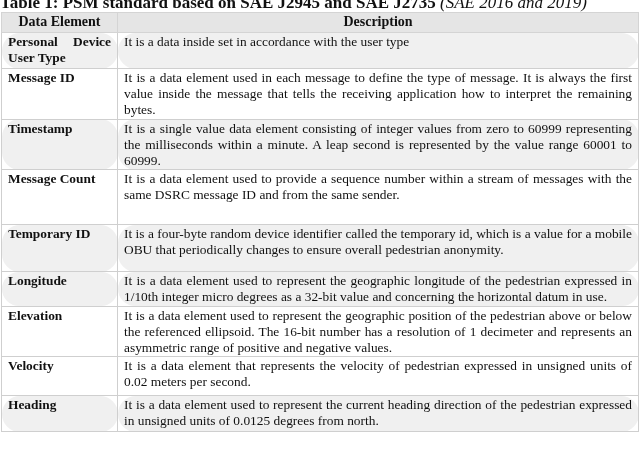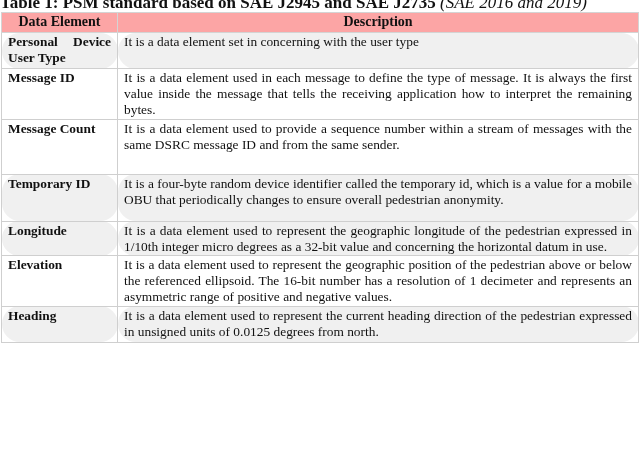--- a/index.html
+++ b/index.html
@@ -14,21 +14,21 @@
     }
     .caption .bold { font-weight: bold; }
     .caption .ital { font-style: italic; }
     table {
       position: absolute; left: 1px; top: 12px; width: 638px;
       border-collapse: collapse; table-layout: fixed;
       font-size: 13.4px; line-height: 16.2px;
     }
     col.c1 { width: 116px; }
     th {
-      background: #fca5a5; font-weight: bold; text-align: center;
+      background: #e5e5e5; font-weight: bold; text-align: center;
       height: 19px; padding: 0 4px; border: 1px solid #d4d4d4;
       font-size: 14px;
     }
     td {
       vertical-align: top; padding: 1px 6px 0 6px; border: 1px solid #cfcfcf;
       overflow: hidden;
     }
     td.el { font-weight: bold; text-align: justify; text-align-last: left; }
     td.desc { text-align: justify; }
     tr.shade td { background: #f0f0f0; border-radius: 18px; }
@@ -49,40 +49,48 @@
     </colgroup>
   <thead>
     <tr>
       <th>Data Element</th>
       <th>Description</th>
     </tr>
   </thead>
   <tbody>
     <tr class="shade" style="height:36px">
       <td class="el">Personal Device User Type</td>
-      <td class="desc">It is a data element set in concerning with the user type</td>
+      <td class="desc">It is a data inside set in accordance with the user type</td>
     </tr>
     <tr class="plain" style="height:46px">
       <td class="el">Message ID</td>
       <td class="desc">It is a data element used in each message to define the type of message. It is always the first value inside the message that tells the receiving application how to interpret the remaining bytes.</td>
+    </tr>
+    <tr class="shade" style="height:49px">
+      <td class="el">Timestamp</td>
+      <td class="desc">It is a single value data element consisting of integer values from zero to 60999 representing the milliseconds within a minute. A leap second is represented by the value range 60001 to 60999.</td>
     </tr>
     <tr class="plain" style="height:55px">
       <td class="el">Message Count</td>
       <td class="desc">It is a data element used to provide a sequence number within a stream of messages with the same DSRC message ID and from the same sender.</td>
     </tr>
     <tr class="shade" style="height:47px">
       <td class="el">Temporary ID</td>
       <td class="desc">It is a four-byte random device identifier called the temporary id, which is a value for a mobile OBU that periodically changes to ensure overall pedestrian anonymity.</td>
     </tr>
     <tr class="shade" style="height:33px">
       <td class="el">Longitude</td>
       <td class="desc">It is a data element used to represent the geographic longitude of the pedestrian expressed in 1/10th integer micro degrees as a 32-bit value and concerning the horizontal datum in use.</td>
     </tr>
     <tr class="plain" style="height:48px">
       <td class="el">Elevation</td>
       <td class="desc">It is a data element used to represent the geographic position of the pedestrian above or below the referenced ellipsoid. The 16-bit number has a resolution of 1 decimeter and represents an asymmetric range of positive and negative values.</td>
     </tr>
+    <tr class="plain" style="height:39px">
+      <td class="el">Velocity</td>
+      <td class="desc">It is a data element that represents the velocity of pedestrian expressed in unsigned units of 0.02 meters per second.</td>
+    </tr>
     <tr class="shade" style="height:36px">
       <td class="el">Heading</td>
       <td class="desc">It is a data element used to represent the current heading direction of the pedestrian expressed in unsigned units of 0.0125 degrees from north.</td>
     </tr>
   </tbody>
 </table>
 
 </body></html>

